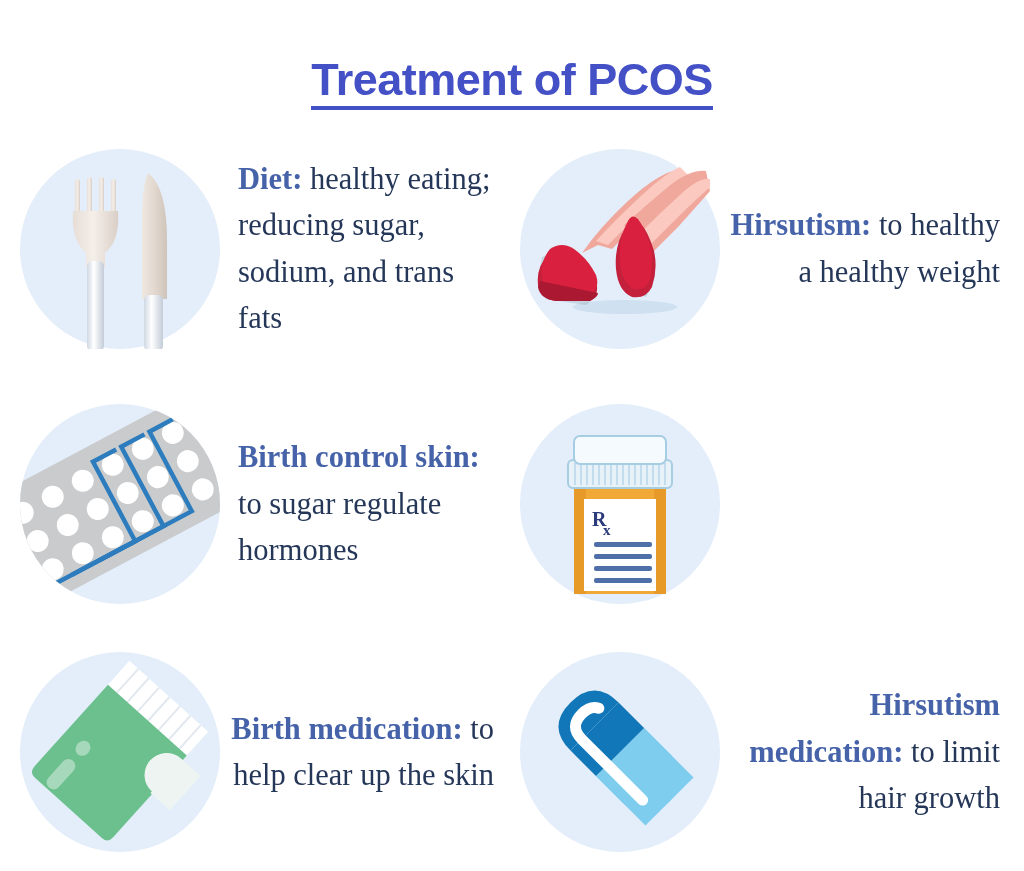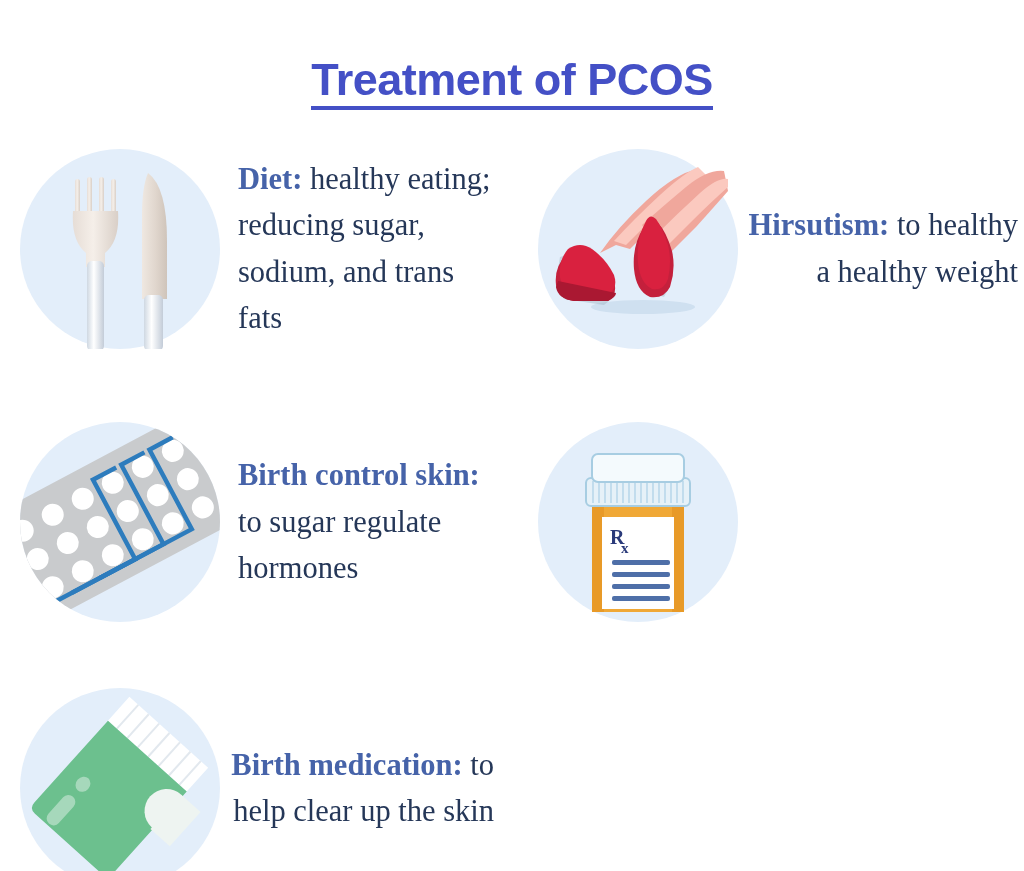--- a/index.html
+++ b/index.html
@@ -41,21 +41,20 @@
   
   .grid {
     position: absolute;
     top: 122px;
     left: 0;
     width: 1024px;
     height: 749px;
     display: grid;
     grid-template-columns: 512px 512px;
     grid-template-rows: 253px 258px 238px;
-    gap: 18px;
   }
   .cell {
     display: flex;
     align-items: center;
     box-sizing: border-box;
   }
   .cell.left  { padding-left: 20px;  padding-right: 8px; }
   .cell.right { padding-left: 8px;   padding-right: 22px; }
 
   .icon-box {
@@ -306,15 +305,36 @@
               <rect x="64" y="138" width="14" height="36" rx="7" fill="#a6d8bb"></rect>
             </g>
           </g>
         </svg>
       </div>
       <div class="caption ta-right">
         <span class="lead">Birth medication:</span><span> to help clear up the skin</span>
       </div>
     </div>
 
+    <div class="cell right cell-hirs">
+      <div class="icon-box">
+        <div class="circle-bg"></div>
+        <svg class="icon-svg" viewBox="0 0 200 200">
+          <g transform="rotate(-45 100 100)">
+
+            <path d="M66 30 L134 30 L134 100 L66 100 Z" fill="#7fcdee" transform="rotate(180 100 100)"></path>
+            <rect x="66" y="100" width="68" height="36" fill="#7fcdee"></rect>
+            <path d="M66 136 Q66 170 100 170 Q134 170 134 136 Z" fill="#7fcdee"></path>
+
+            <rect x="66" y="64" width="68" height="36" fill="#1277b8"></rect>
+            <path d="M66 64 Q66 30 100 30 Q134 30 134 64 Z" fill="#1277b8"></path>
+
+            <path d="M82 150 L82 64 Q82 46 100 46 Q112 46 116 54" fill="none" stroke="#ffffff" stroke-width="11" stroke-linecap="round"></path>
+          </g>
+        </svg>
+      </div>
+      <div class="caption ta-right">
+        <span class="lead">Hirsutism medication:</span><span> to limit hair growth</span>
+      </div>
+    </div>
 
   </div>
 </div>
 
 </body></html>

